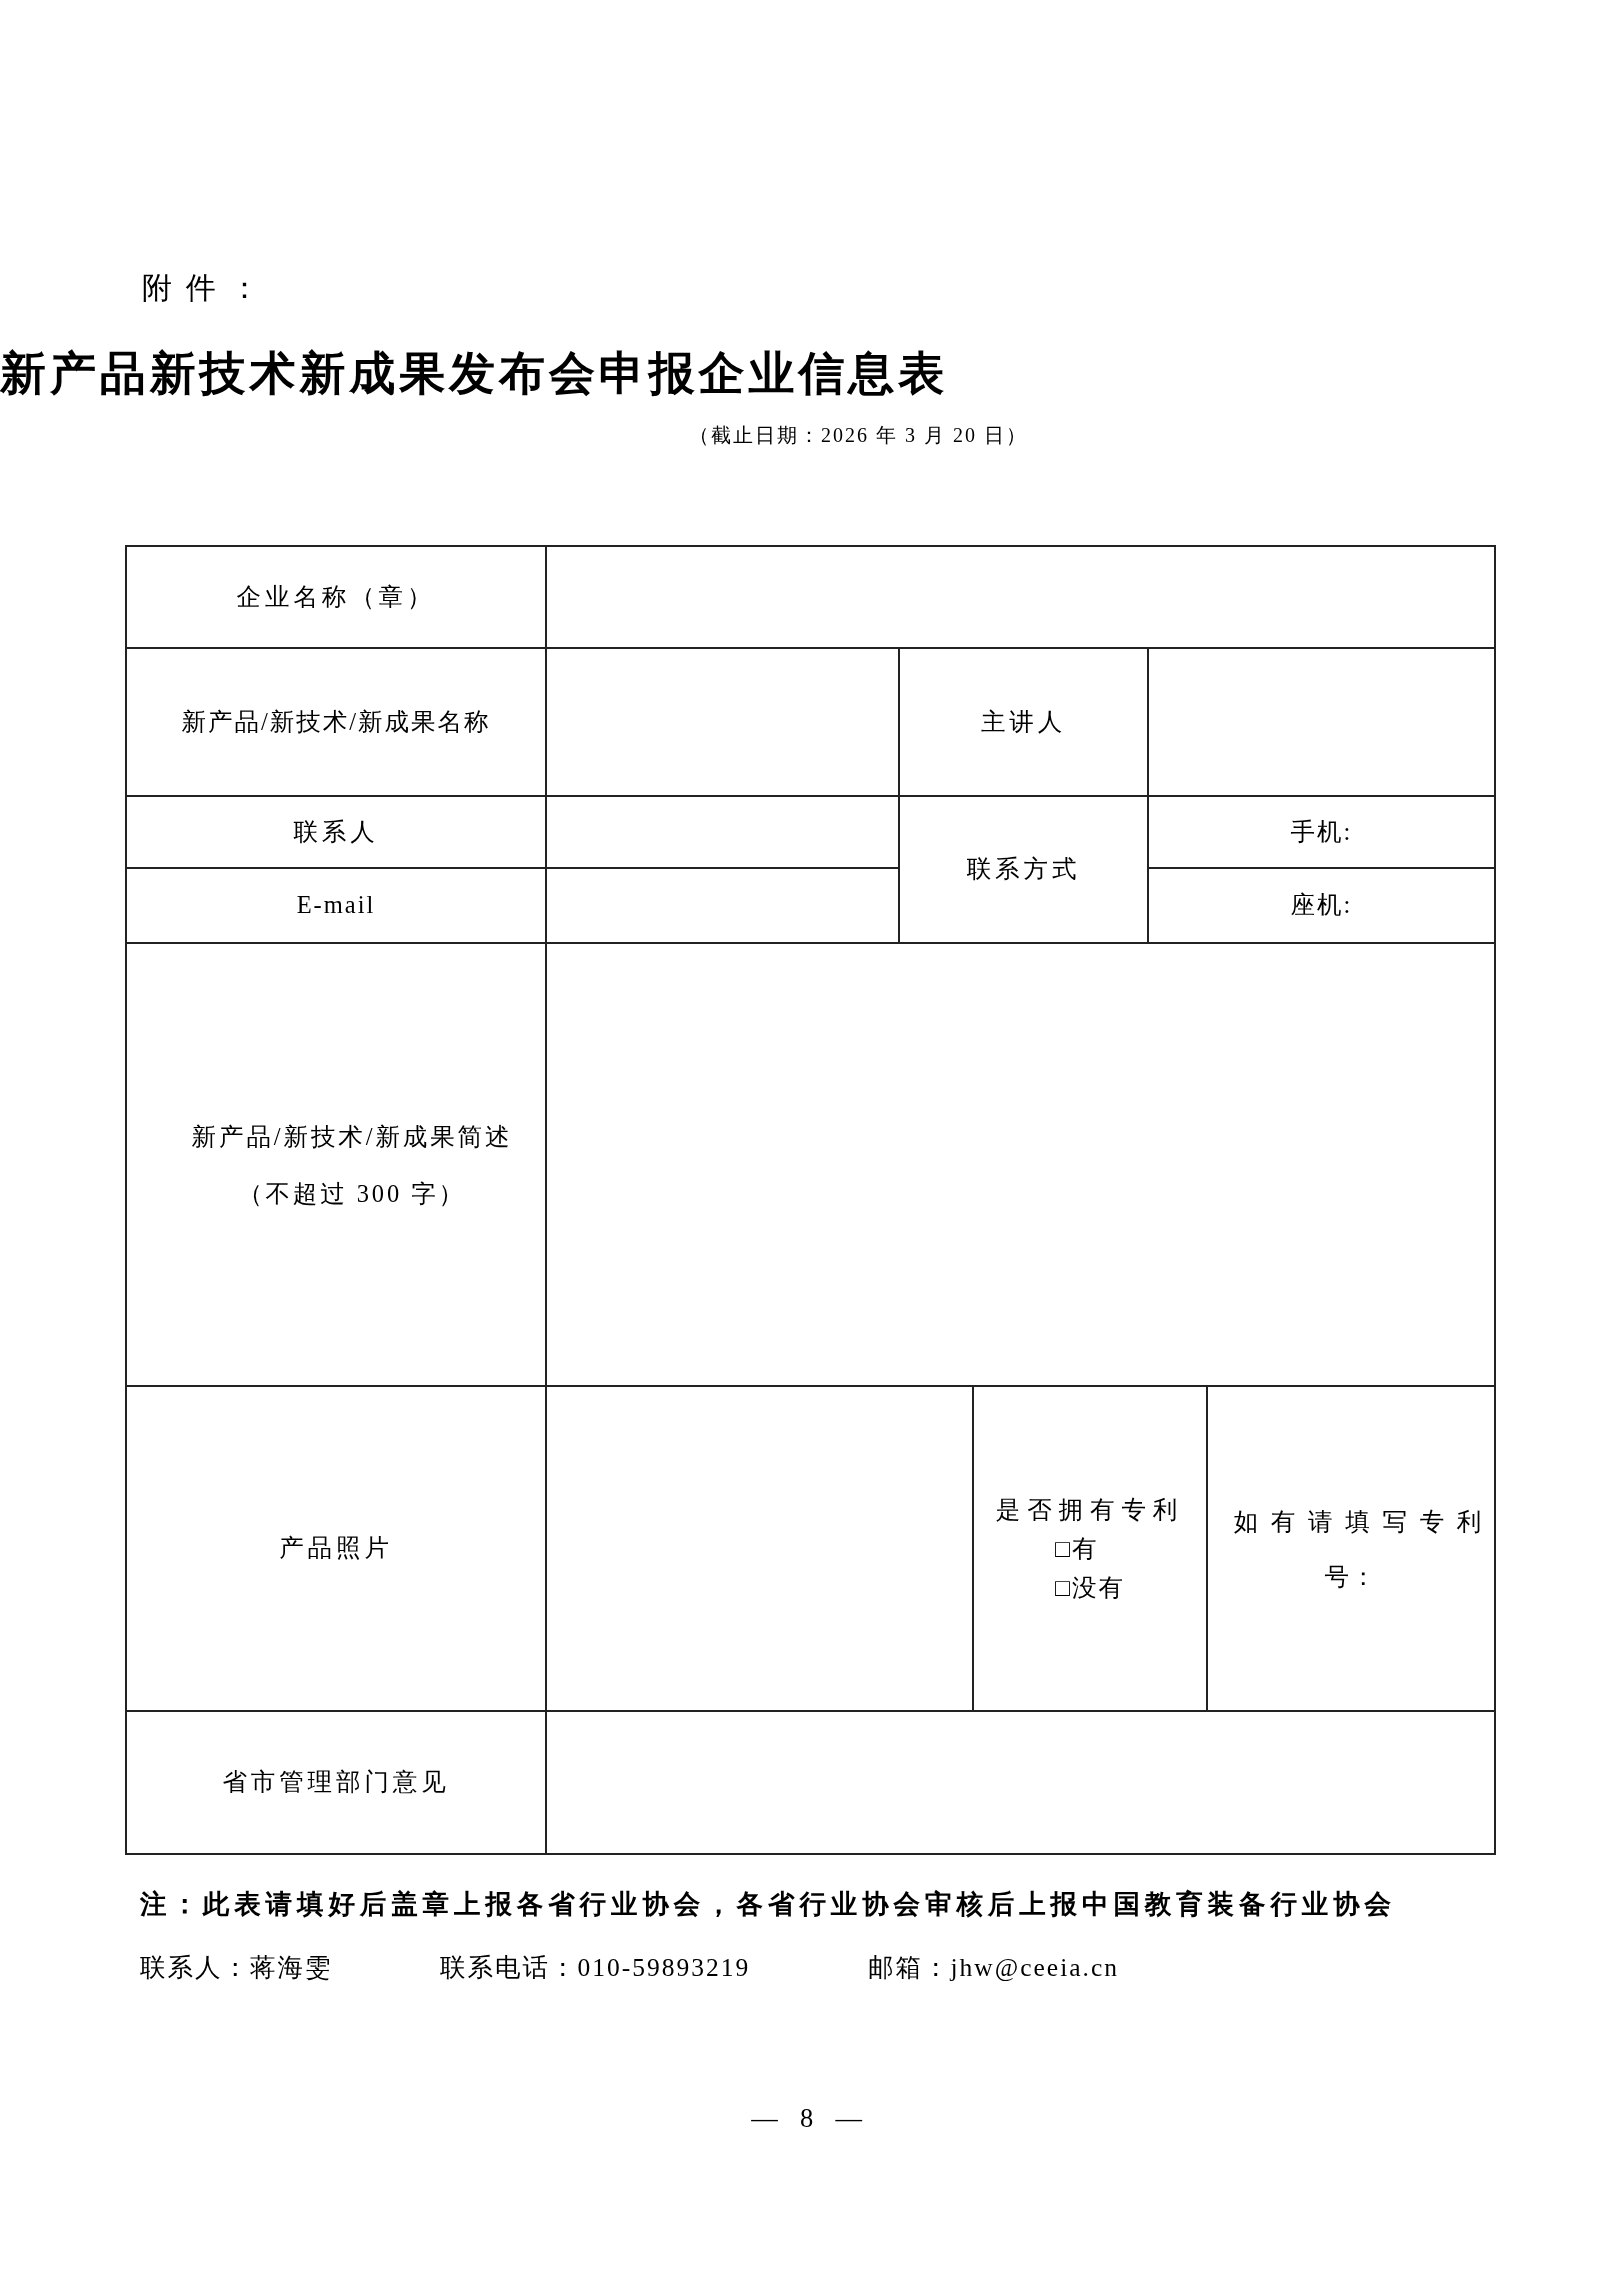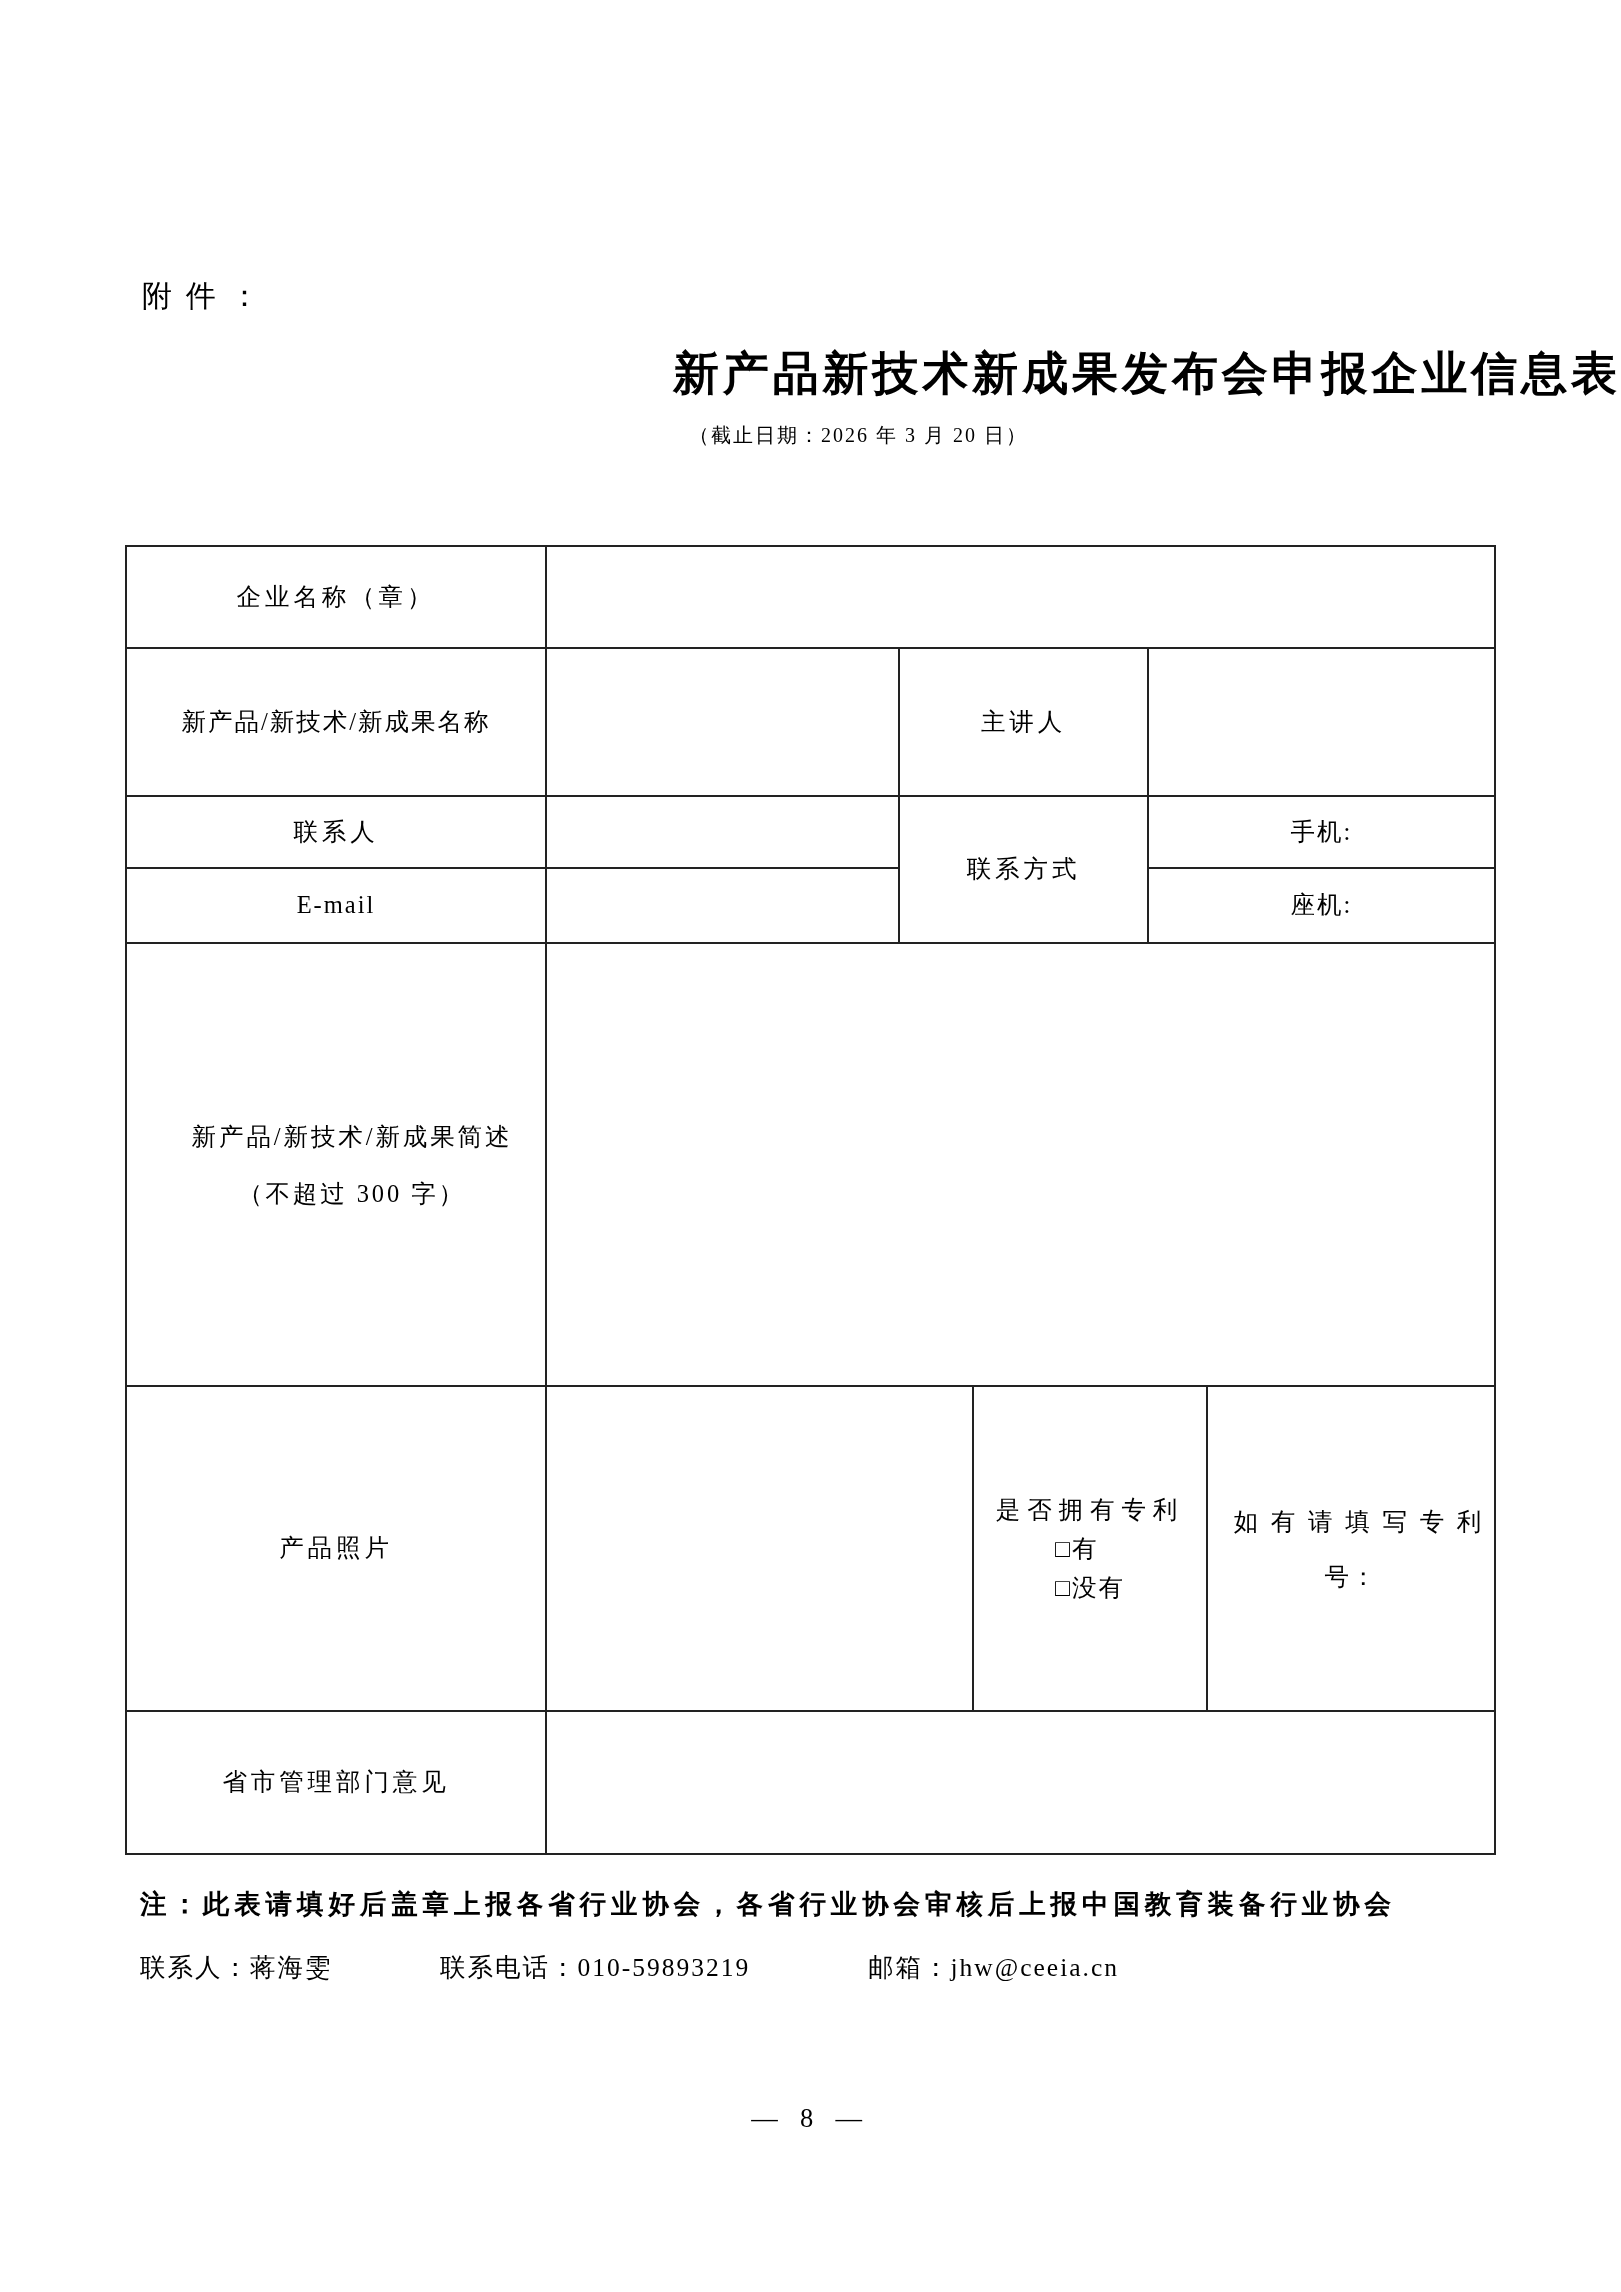--- a/index.html
+++ b/index.html
@@ -2,26 +2,26 @@
 <html><head>
 <meta charset="utf-8">
 <style>
   html,body { margin:0; padding:0; background:#ffffff; }
   .page {
     position:relative; width:1621px; height:2293px; background:#ffffff;
     font-family:"Liberation Serif","DejaVu Serif",serif; color:#000000;
     overflow:hidden;
   }
   .attachment {
-    position:absolute; left:142px; top:276px;
+    position:absolute; left:142px; top:268px;
     font-size:30px; letter-spacing:13.7px; white-space:nowrap;
   }
   .title {
     position:absolute; left:0; top:343px; width:100%; margin:0;
-    text-align:right; font-size:46px; font-weight:bold; letter-spacing:3.9px;
+    text-align:left; font-size:46px; font-weight:bold; letter-spacing:3.9px;
     white-space:nowrap;
   }
   .subtitle {
     position:absolute; left:0; top:422px; width:100%;
     text-align:center; font-size:20px; letter-spacing:2px; white-space:nowrap;padding-left:48px;
   }
   table.form {
     position:absolute; left:125px; top:545px; width:1370px;
     border-collapse:collapse; table-layout:fixed;
   }

